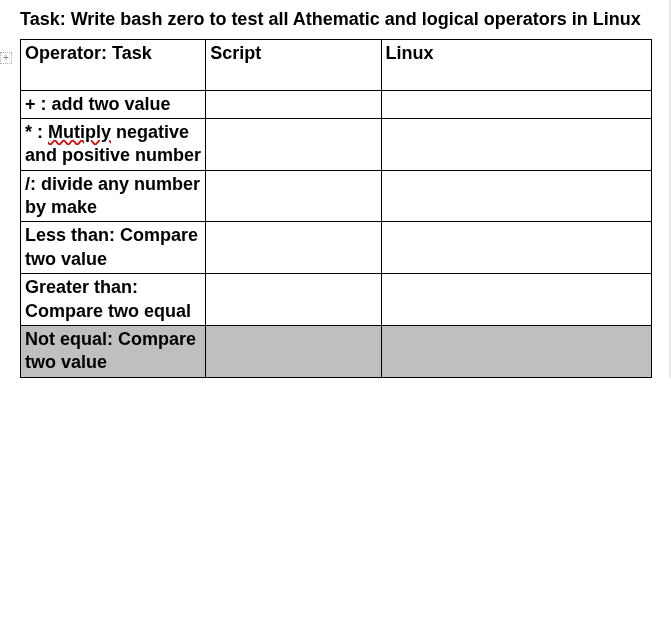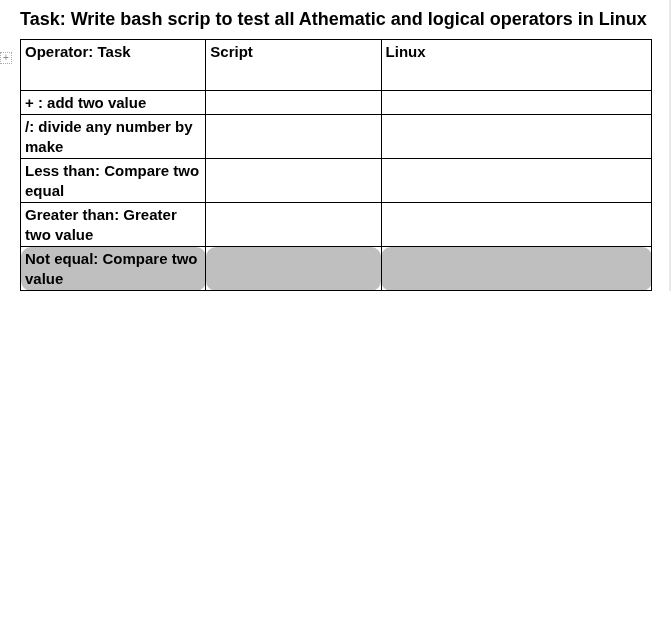--- a/index.html
+++ b/index.html
@@ -35,39 +35,38 @@
     table {
       border-collapse: collapse;
       width: 632px;
       table-layout: fixed;
       margin-left: 6px;
     }
     th, td {
       border: 1.5px solid #000;
       vertical-align: top;
       padding: 2px 4px 2px 4px;
-      font-size: 15px;
+      font-size: 18px;
       line-height: 1.3;
       font-weight: bold;
       text-align: left;
     }
     th {
       height: 46px;
     }
     col.c1 { width: 185px; }
     col.c2 { width: 175px; }
     col.c3 { width: 270px; }
     .spell-error {
       text-decoration-line: underline;
       text-decoration-style: wavy;
       text-decoration-color: #d40a0a;
     }
     .highlighted td {
       background: #bfbfbf;
-      border-radius: 10px;
     }
     .right-edge {
       position: absolute;
       top: 0;
       right: 0;
       width: 2px;
       height: 634px;
       background: #e8e8e8;
     }
     .highlight-strip {
@@ -78,21 +77,21 @@
       height: 18px;
       background: #bfbfbf;
     }
   </style>
 </head>
 <body>
 
 <div class="page">
   <div class="right-edge"></div>
 
-  <div class="title">Task: Write bash scrip to test all Athematic and logical operators in Linux</div>
+  <div class="title">Task: Write bash zero to test all Athematic and logical operators in Linux</div>
 
   <span class="anchor-icon">+</span>
 
   <table>
     <colgroup>
       <col class="c1">
         <col class="c2">
         <col class="c3">
     </colgroup>
     <thead>
@@ -102,31 +101,36 @@
         <th>Linux</th>
       </tr>
     </thead>
     <tbody id="tbody">
     <tr>
           <td><span>+ : add two value</span></td>
           <td></td>
           <td></td>
         </tr>
         <tr>
+          <td><span>* : </span><span class="spell-error">Mutiply</span><span> negative and positive number</span></td>
+          <td></td>
+          <td></td>
+        </tr>
+        <tr>
           <td><span>/:  divide any number by make</span></td>
           <td></td>
           <td></td>
         </tr>
         <tr>
-          <td><span>Less than: Compare two equal</span></td>
+          <td><span>Less than: Compare two value</span></td>
           <td></td>
           <td></td>
         </tr>
         <tr>
-          <td><span>Greater than: Greater two value</span></td>
+          <td><span>Greater than: Compare two equal</span></td>
           <td></td>
           <td></td>
         </tr>
         <tr class="highlighted">
           <td><span>Not equal: Compare two value</span></td>
           <td></td>
           <td></td>
         </tr>
       </tbody>
   </table>

